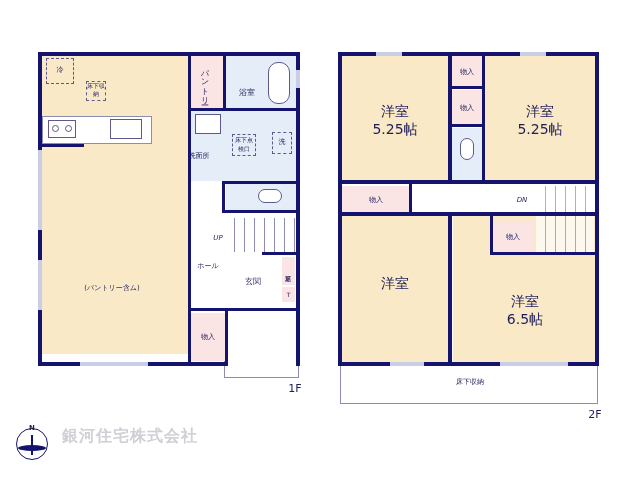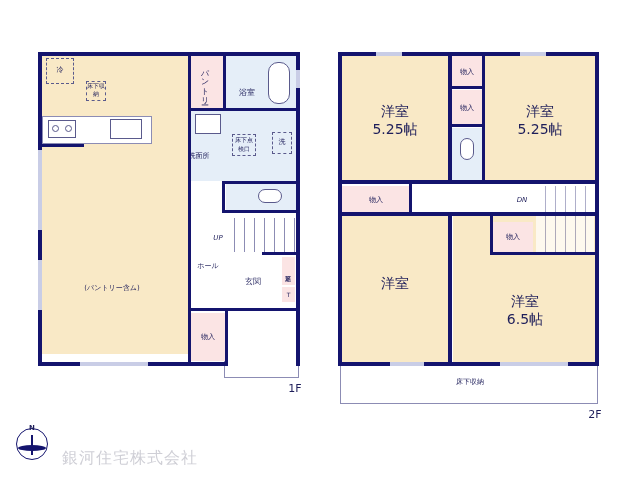--- a/index.html
+++ b/index.html
@@ -152,13 +152,13 @@
   <div class="win" style="left:180px;top:362px;width:68px;height:4px;"></div>
 
   <div class="lbl floor-label" style="left:260px;top:408px;width:30px;">2F</div>
 </div>
 
 <div class="abs" style="left:16px;top:428px;width:32px;height:32px;border:1.5px solid #14146e;border-radius:50%;">
   <div class="abs" style="left:1px;top:16px;width:28px;height:6px;background:#14146e;border-radius:50%;"></div>
   <div class="abs" style="left:14px;top:6px;width:2px;height:20px;background:#14146e;"></div>
 </div>
 <div class="lbl xs" style="left:26px;top:424px;width:12px;font-weight:bold;">N</div>
-<div class="abs company" style="left:62px;top:448px;">銀河住宅株式会社</div>
+<div class="abs company" style="left:62px;top:426px;font-weight:bold;">銀河住宅株式会社</div>
 
 </body></html>

